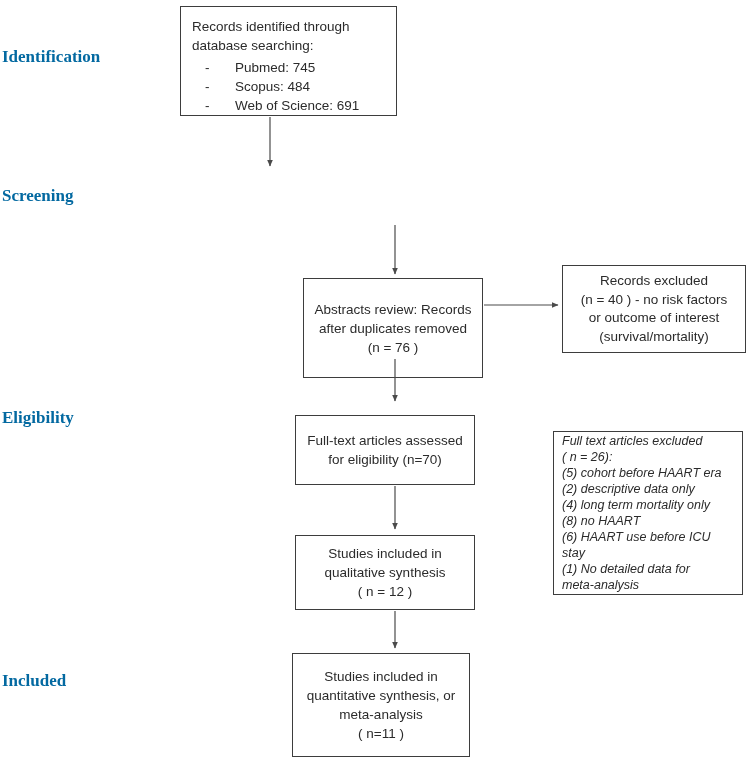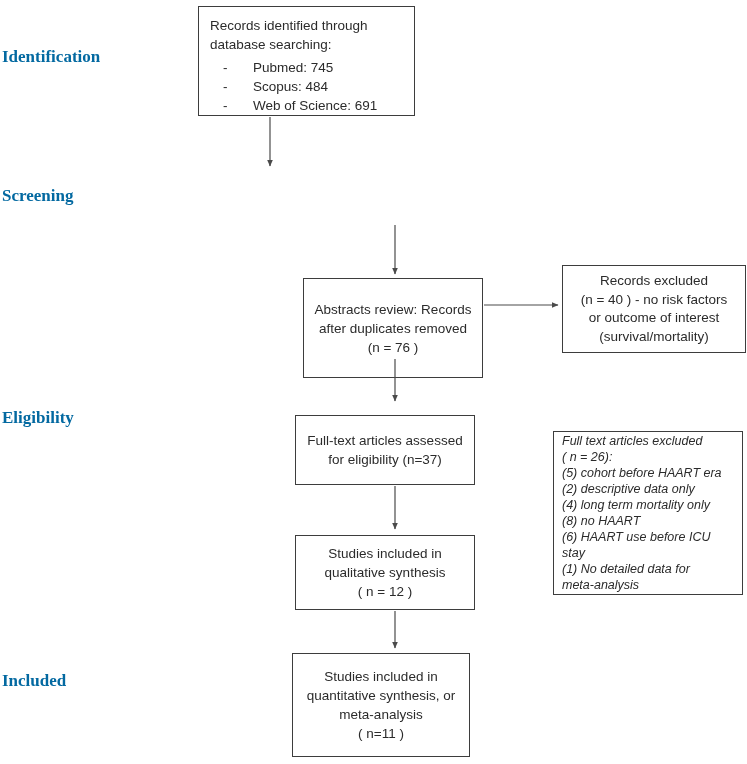--- a/index.html
+++ b/index.html
@@ -32,21 +32,21 @@
   }
   .box.thin { border-width: 1px; }
   .box-text {
     white-space: pre-line;
     font-size: 13.5px;
     line-height: 19px;
     text-align: center;
     padding: 2px 6px;
   }
   .box-text.left { text-align: left; }
-  .box1 { justify-content: space-between; padding-top: 7px; margin-left: 18px; }
+  .box1 { justify-content: flex-end; padding-top: 20px; }
   .box1 .box-text { padding-left: 11px; padding-right: 6px; }
   .list { margin-top: 1px; }
   .list-item { display: flex; font-size: 13.5px; line-height: 19px; }
   .dash { width: 30px; margin-left: 24px; flex: 0 0 auto; }
   .box6-text {
     font-size: 12.5px;
     line-height: 16px;
     padding: 4px 8px;
     font-style: italic;
   }
@@ -95,21 +95,21 @@
 
   <div class="box thin" style="left:562px; top:265px; width:184px; height:88px;">
     <div class="box-text" style="line-height:18.5px">Records excluded
 (n = 40 ) - no risk factors
 or outcome of interest
 (survival/mortality)</div>
   </div>
 
   <div class="box" style="left:295px; top:415px; width:180px; height:70px;">
     <div class="box-text">Full-text articles assessed
-for eligibility (n=37)</div>
+for eligibility (n=70)</div>
   </div>
 
   <div class="box thin" style="left:553px; top:431px; width:190px; height:164px;">
     <div class="box-text box6-text left">Full text articles excluded
 ( n = 26):
 (5) cohort before HAART era
 (2) descriptive data only
 (4) long term mortality only
 (8) no HAART
 (6) HAART use before ICU stay

